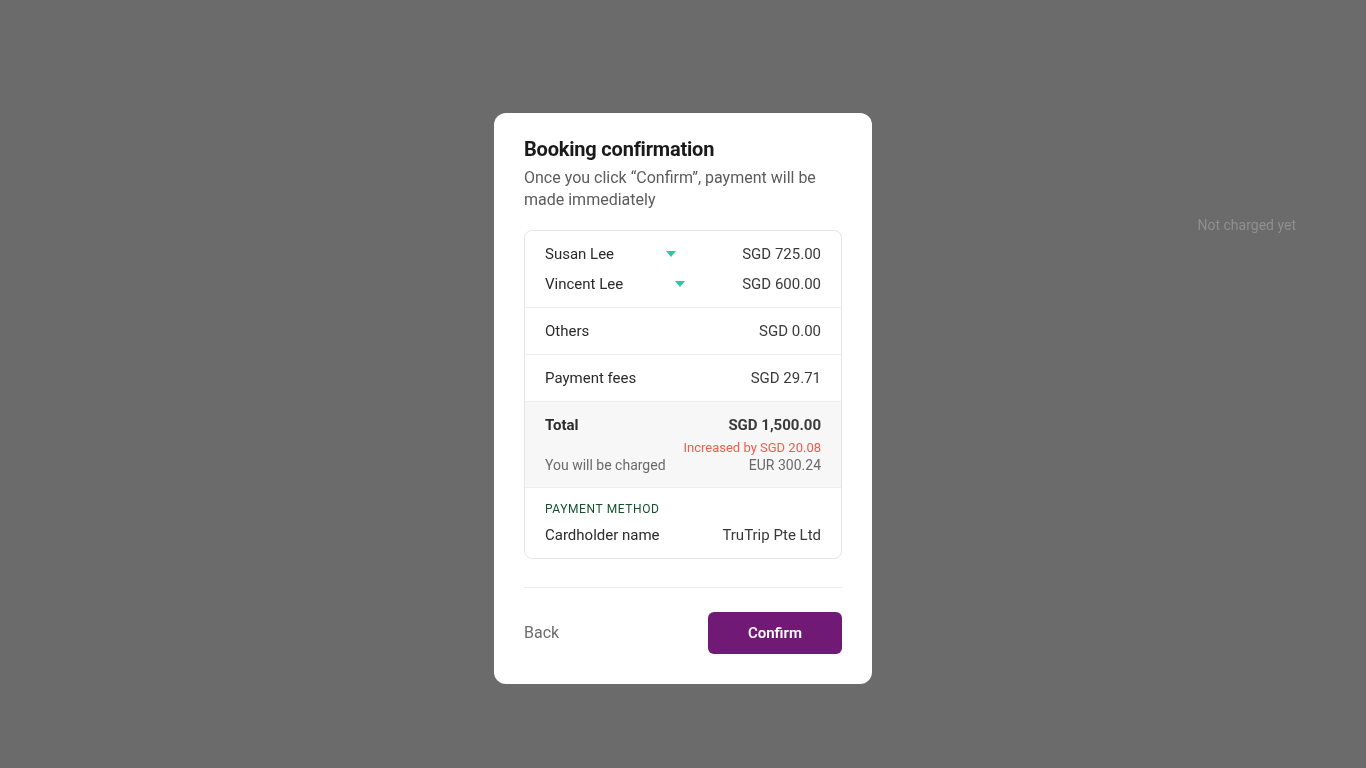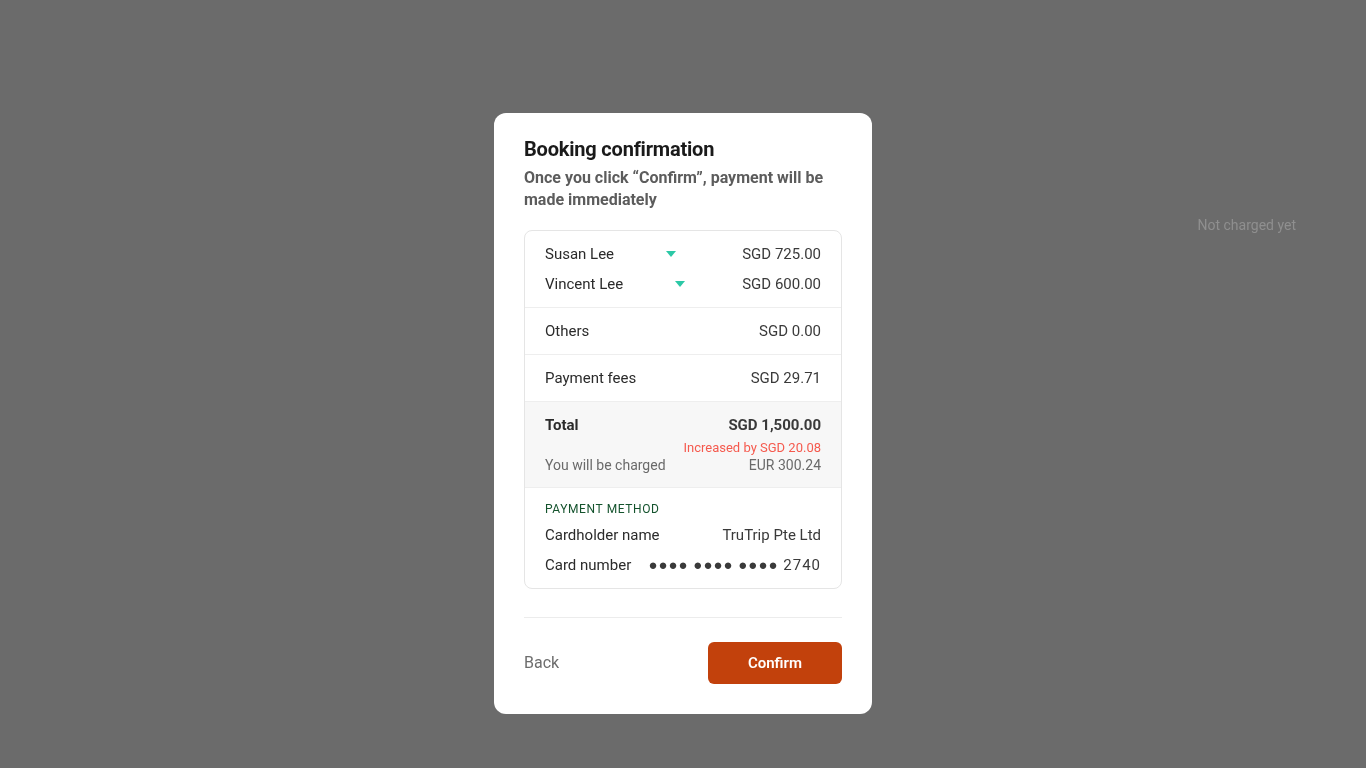--- a/index.html
+++ b/index.html
@@ -31,21 +31,20 @@
     font-size: 20px;
     font-weight: 700;
     color: #1a1a1a;
     letter-spacing: -0.2px;
   }
   .modal .subtitle {
     margin-top: 6px;
     font-size: 16px;
     line-height: 1.4;
     color: #5c5c5c;
-    font-weight: bold;
   }
   .summary {
     margin-top: 18px;
     border: 1px solid #e5e5e5;
     border-radius: 8px;
     overflow: hidden;
   }
   .section {
     padding: 14px 20px;
     border-bottom: 1px solid #eeeeee;
@@ -107,21 +106,21 @@
   .back {
     background: none;
     border: none;
     font-size: 16px;
     color: #6d6d6d;
     cursor: pointer;
     padding: 8px 0;
     font-family: inherit;
   }
   .confirm {
-    background: #c2410c;
+    background: #701a75;
     color: #fff;
     border: none;
     font-size: 15px;
     font-weight: 600;
     padding: 12px 40px;
     border-radius: 6px;
     cursor: pointer;
     font-family: inherit;
   }
   .card-number {
@@ -181,24 +180,20 @@
         <span>EUR 300.24</span>
       </div>
     </div>
 
     <div class="section">
       <div class="pm-label">PAYMENT METHOD</div>
       <div class="row">
         <span>Cardholder name</span>
         <span class="amount">TruTrip Pte Ltd</span>
       </div>
-      <div class="row">
-        <span>Card number</span>
-        <span class="amount card-number">●●●● ●●●● ●●●● 2740</span>
-      </div>
     </div>
 
   </div>
 
   <div class="footer">
     <button class="back">Back</button>
     <button class="confirm">Confirm</button>
   </div>
 </div>
 

